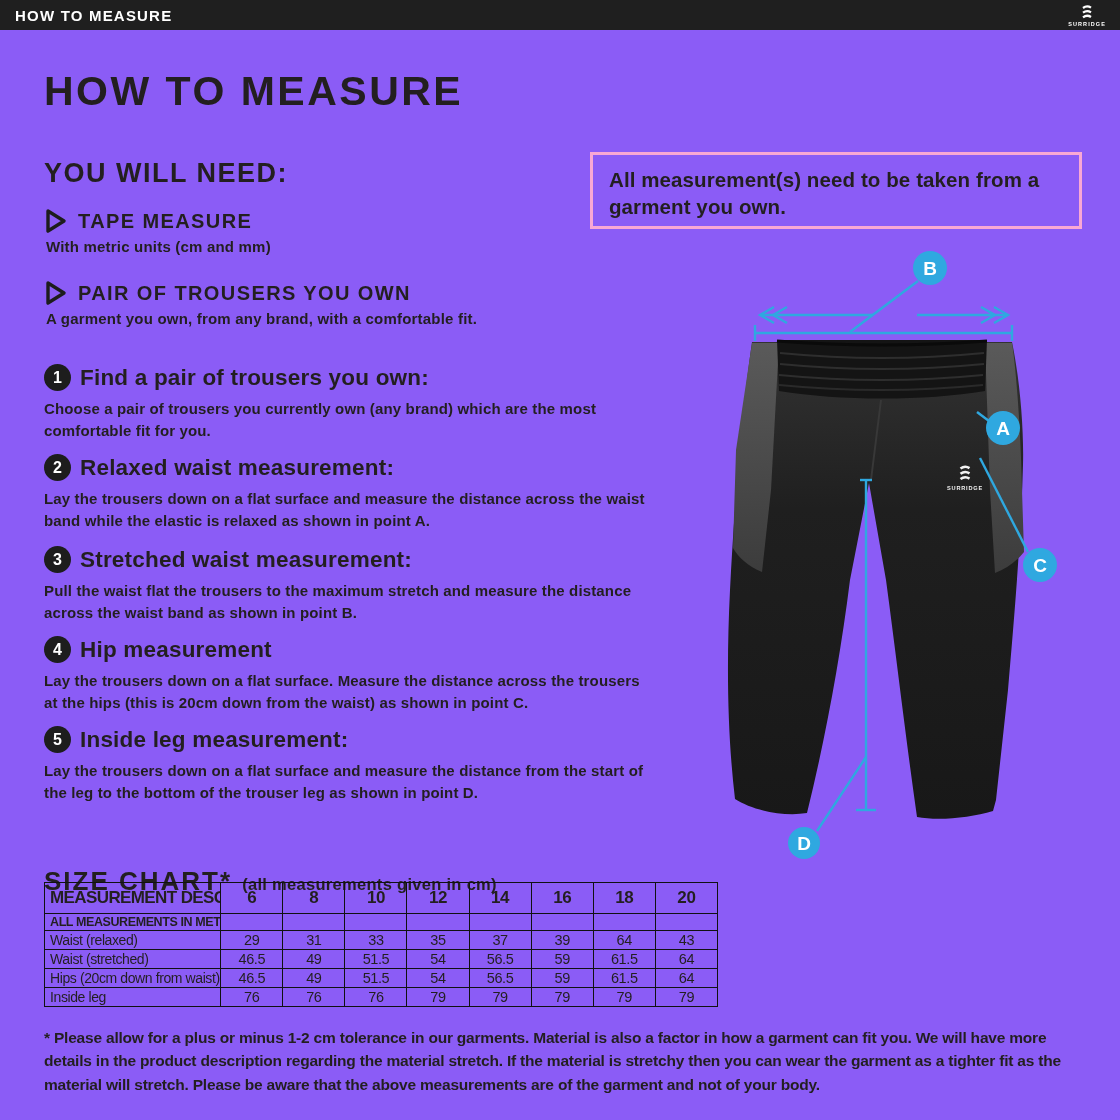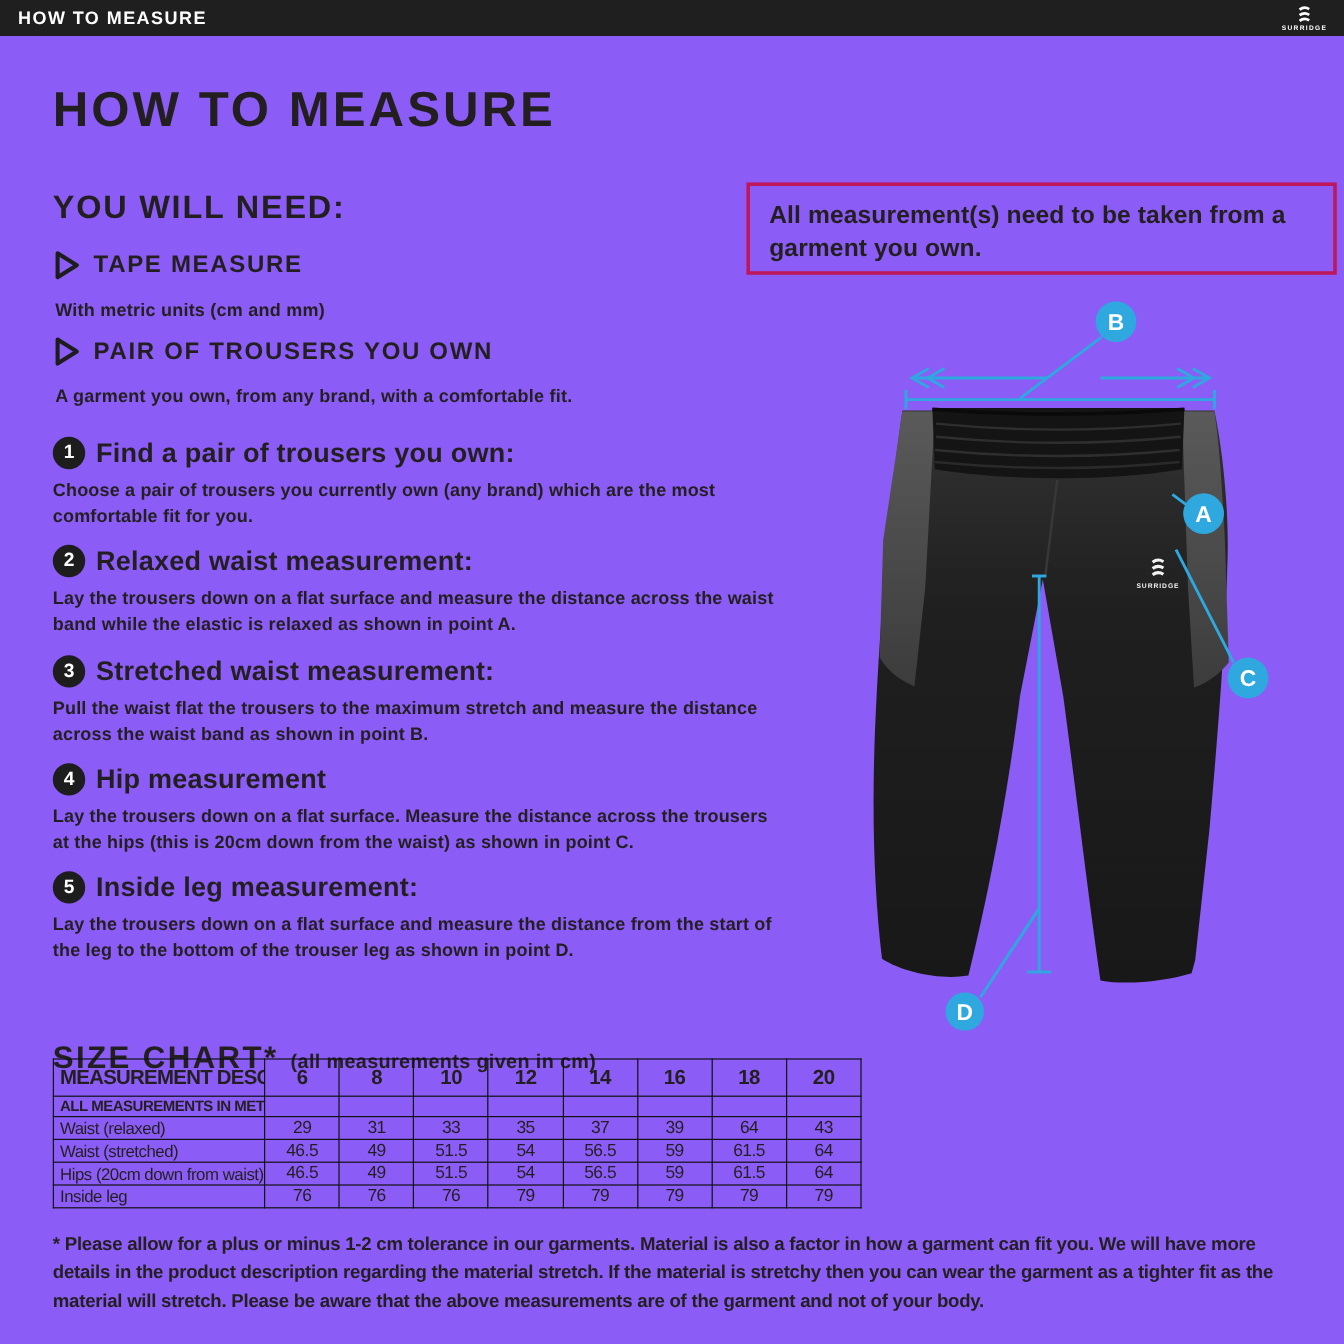--- a/index.html
+++ b/index.html
@@ -18,28 +18,28 @@
   .topbar-logo { display:flex; flex-direction:column; align-items:center; margin-right:4px; }
   .topbar-logo .logo-word { color:#fff; font-size:5.5px; font-weight:bold; letter-spacing:1.1px; margin-top:1px; }
 
   
   .h1 { position:absolute; left:44px; top:68px; font-size:41px; font-weight:bold; letter-spacing:2.5px; }
   .h2-need { position:absolute; left:44px; top:158px; font-size:27px; font-weight:bold; letter-spacing:1.5px; }
 
   .need-item { position:absolute; left:44px; }
   .need-item .head { display:flex; align-items:center; gap:10px; }
   .need-item .head .title { font-size:20px; font-weight:bold; letter-spacing:1.4px; }
-  .need-item .desc { font-size:15px; font-weight:bold; letter-spacing:0.2px; margin-top:16px; margin-left:2px; }
+  .need-item .desc { font-size:15px; font-weight:bold; letter-spacing:0.2px; margin-top:4px; margin-left:2px; }
   .need-1 { top:208px; }
   .need-2 { top:280px; }
 
   
   .note-box {
     position:absolute; left:590px; top:152px; width:492px; height:77px;
-    border:3px solid #be185d; padding:11px 16px;margin-left:32px;
+    border:3px solid #f9a8d4; padding:11px 16px;
   }
   .note-box p { font-size:20.5px; font-weight:bold; line-height:1.32; letter-spacing:0.1px; }
 
   
   .step { position:absolute; left:44px; width:640px; }
   .step-head { display:flex; align-items:center; gap:9px; }
   .step-num {
     width:27px; height:27px; border-radius:50%; background:#1d1d1d; color:#fff;
     font-size:16px; font-weight:bold; display:flex; align-items:center; justify-content:center; flex:0 0 27px;
   }

